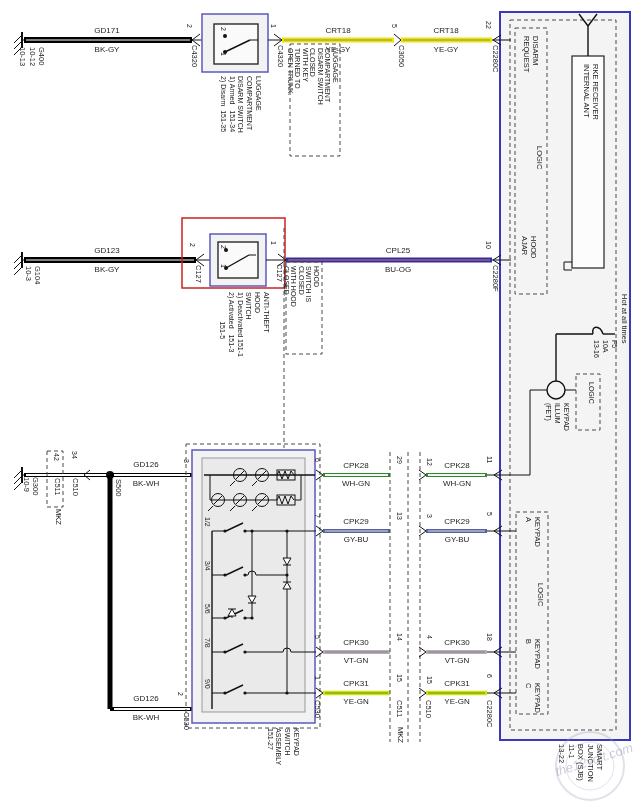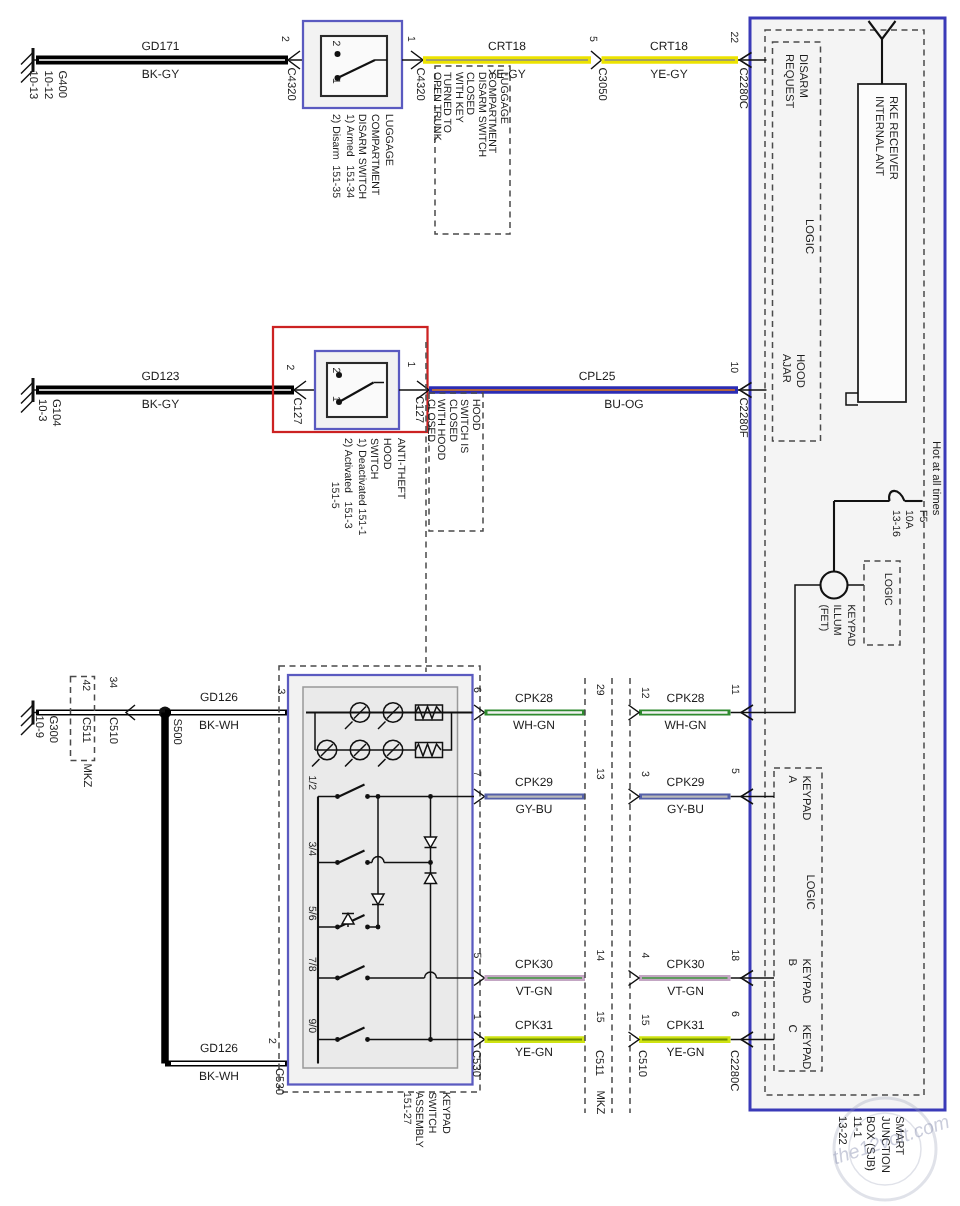--- a/index.html
+++ b/index.html
@@ -361,21 +361,21 @@
 2) Activated   151-3
                151-5</div>
 <div class="lbl v pn" style="left:277px;top:241px">1</div>
 <div class="lbl v" style="left:284px;top:264px">C127</div>
 <div class="lbl v note" style="left:320px;top:266px">HOOD
 SWITCH IS
 CLOSED
 WITH HOOD
 CLOSED.</div>
 <div class="lbl wl" style="left:363px;top:246px">CPL25</div>
-<div class="lbl wl" style="left:381px;top:265px">BU-OG</div>
+<div class="lbl wl" style="left:363px;top:265px">BU-OG</div>
 <div class="lbl v pn" style="left:492px;top:241px">10</div>
 <div class="lbl v" style="left:500px;top:265px">C2280F</div>
 
 <div class="lbl v pn" style="left:60px;top:453px">42</div>
 <div class="lbl v pn" style="left:78px;top:451px">34</div>
 <div class="lbl v" style="left:62px;top:478px">C511</div>
 <div class="lbl v" style="left:80px;top:478px">C510</div>
 <div class="lbl v" style="left:63px;top:509px">MKZ</div>
 <div class="lbl v" style="left:123px;top:479px">S500</div>
 <div class="lbl wl w60" style="left:116px;top:460px">GD126</div>

